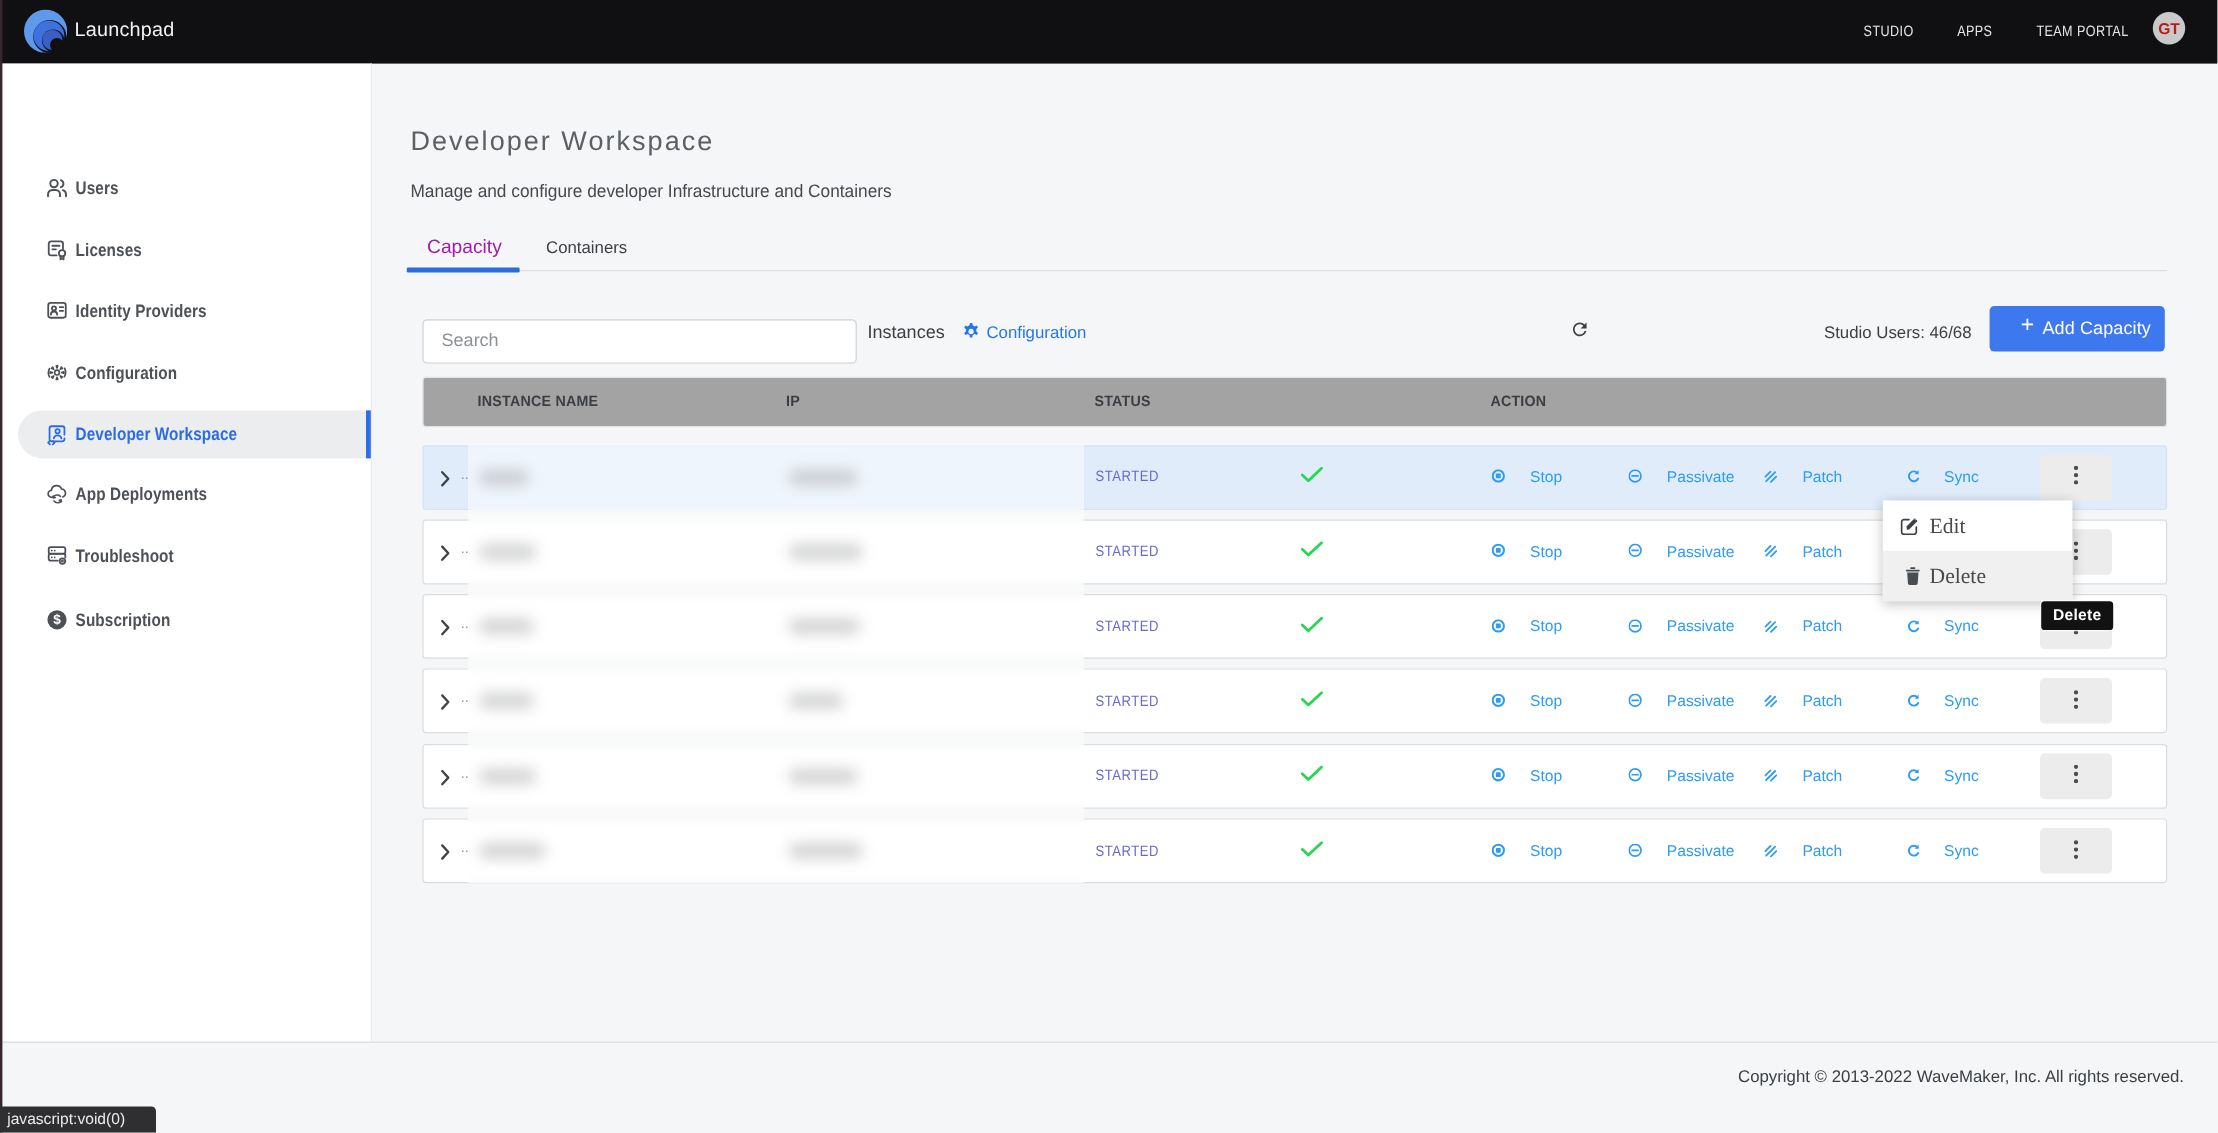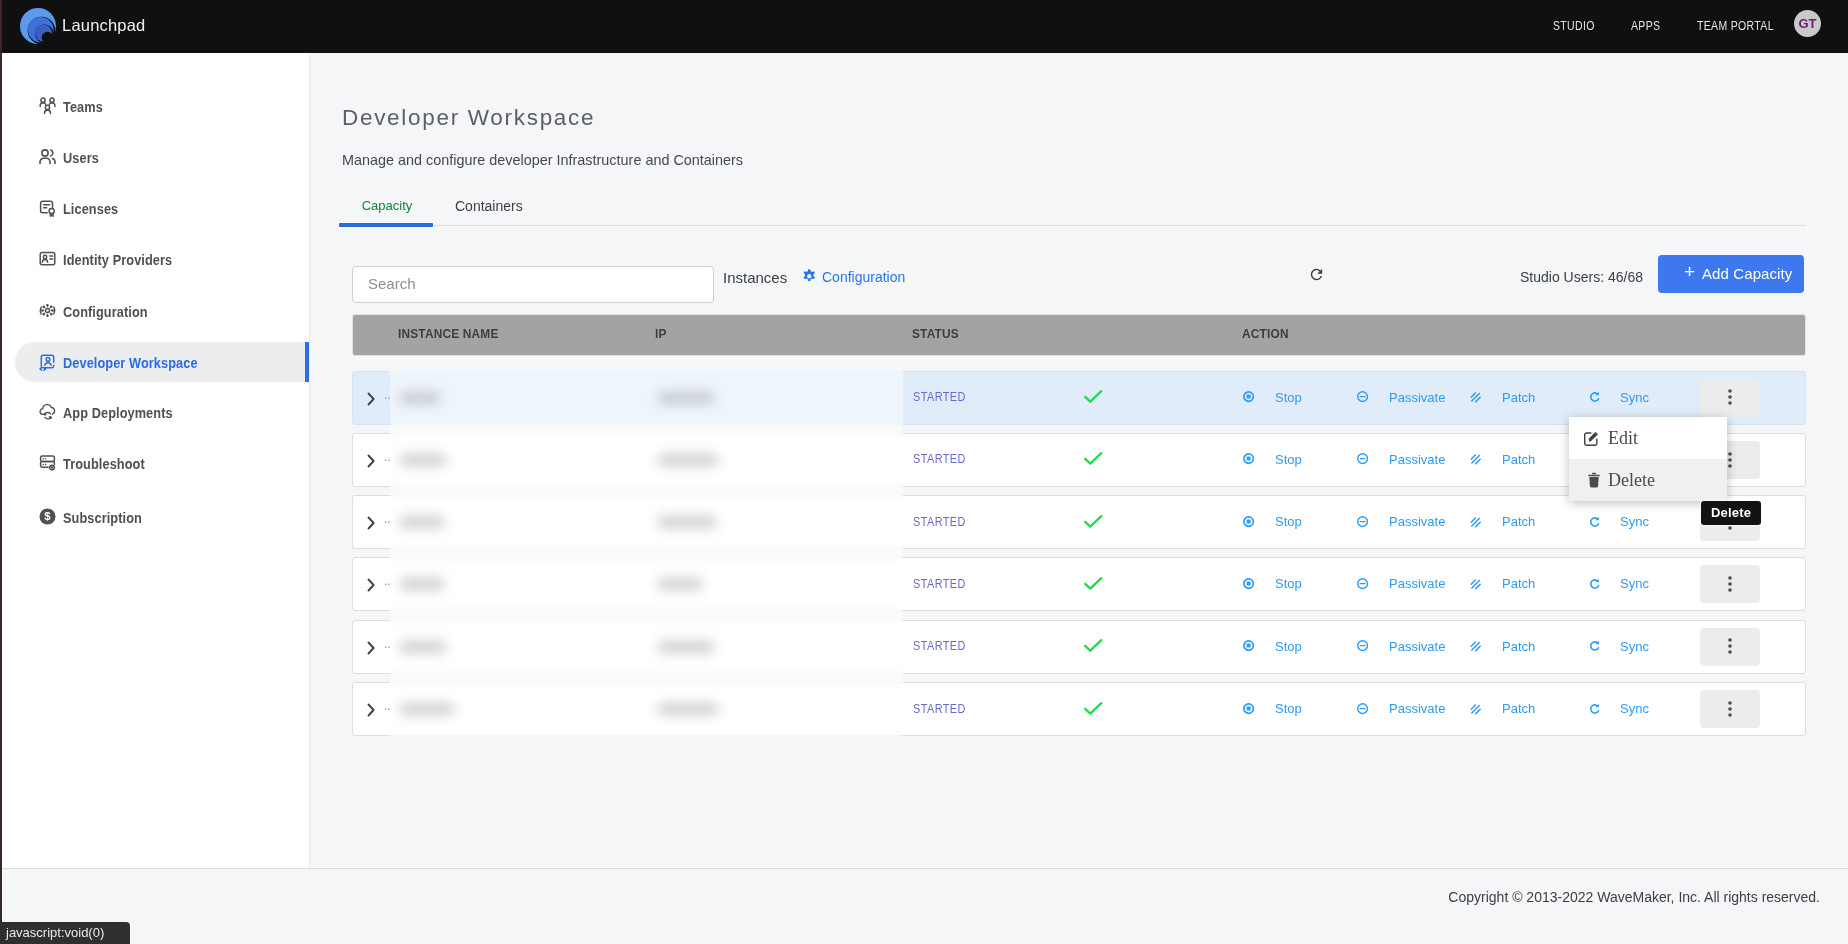--- a/index.html
+++ b/index.html
@@ -3,42 +3,42 @@
 <style>
 * { margin:0; padding:0; box-sizing:border-box; }
 html,body { width:1848px; height:944px; overflow:hidden; font-family:"Liberation Sans",sans-serif; }
 body { background:#f5f6f8; position:relative; }
 
 
 .nav { position:absolute; left:0; top:0; width:1848px; height:53px; background:#101012; }
 .nav .logo { position:absolute; left:20px; top:8px; }
 .nav .brand { position:absolute; left:62px; top:16px; font-size:16.5px; font-weight:500; color:#f2f2f2; letter-spacing:0.2px; }
 .nav .rlink { position:absolute; top:19px; font-size:12.5px; color:#e4e6e8; letter-spacing:0.4px; transform:scaleX(0.84); transform-origin:left; }
-.nav .avatar { position:absolute; left:1794px; top:10px; width:27px; height:27px; border-radius:50%; background:#c9c9c9; color:#701a75; font-size:13px; font-weight:bold; text-align:center; line-height:27px; }
+.nav .avatar { position:absolute; left:1794px; top:10px; width:27px; height:27px; border-radius:50%; background:#c9c9c9; color:#b91c1c; font-size:13px; font-weight:bold; text-align:center; line-height:27px; }
 
 
 .edge { position:absolute; left:0; top:0; width:2px; height:944px; background:#38262e; z-index:60; }
 
 
 .side { position:absolute; left:0; top:53px; width:310px; height:815px; background:#fff; border-right:1px solid #e9eaeb; }
 .mi { position:absolute; left:0; width:310px; height:40px; }
 .mi-ic { position:absolute; left:38px; top:10px; width:19px; height:19px; }
 .mi-tx { position:absolute; left:63px; top:12px; font-size:15px; font-weight:bold; color:#4d5156; letter-spacing:0.1px; transform:scaleX(0.85); transform-origin:left; }
 .mi.active .mi-tx { color:#2c6ce2; }
 .mi-bg { position:absolute; left:15px; top:0; width:290px; height:40px; background:#ecedef; border-radius:20px 0 0 20px; }
 .mi-bar { position:absolute; left:305px; top:0; width:4px; height:40px; background:#2e6ce8; }
 .mi-ic, .mi-tx { z-index:2; }
 
 
 .h1 { position:absolute; left:342px; top:104px; font-size:22.5px; font-weight:400; color:#5c6065; line-height:1.25; letter-spacing:1.7px; }
 .sub { position:absolute; left:342px; top:151px; font-size:15px; color:#45494e; transform:scaleX(0.96); transform-origin:left; }
 
 
 .tabline { position:absolute; left:342px; top:225px; width:1464px; height:1px; background:#dddfe0; }
-.tab1 { position:absolute; left:342px; top:198px; width:90px; text-align:center; font-size:13px; font-weight:500; color:#15803d; }
+.tab1 { position:absolute; left:342px; top:198px; width:90px; text-align:center; font-size:16px; font-weight:500; color:#a21caf; }
 .tab1u { position:absolute; left:339px; top:223px; width:94px; height:4px; background:#2a6cdf; border-radius:1px; }
 .tab2 { position:absolute; left:455px; top:198px; font-size:14px; font-weight:400; color:#3c4043; }
 
 
 .search { position:absolute; left:352px; top:266px; width:362px; height:37px; background:#fff; border:1px solid #cfd0d1; border-radius:4px; }
 .search span { position:absolute; left:15px; top:8px; font-size:15px; color:#8d9195; }
 .instances { position:absolute; left:723px; top:269px; font-size:15px; color:#3c4043; }
 .cfg { position:absolute; left:801px; top:268px; }
 .cfg i { font-style:normal; position:absolute; left:21px; top:1px; font-size:14px; color:#2676e8; white-space:nowrap; }
 .refresh { position:absolute; left:1308px; top:266px; }
@@ -91,33 +91,20 @@
     <circle cx="23.6" cy="25.2" r="8.4" fill="#3c5fc4"></circle>
     <circle cx="27.5" cy="29.5" r="5.8" fill="#101012"></circle>
       </svg></span>
   <span class="brand">Launchpad</span>
   <span class="rlink" style="left:1553px">STUDIO</span>
   <span class="rlink" style="left:1631px">APPS</span>
   <span class="rlink" style="left:1697px">TEAM PORTAL</span>
   <div class="avatar">GT</div>
 </div>
 <div class="side">
-<div class="mi" style="top:33px">
-      <span class="mi-ic"><svg width="19" height="19" viewBox="0 0 19 19">
-          <g fill="none" stroke="#4d5156" stroke-width="1.5" stroke-linecap="round" stroke-linejoin="round">
-    <circle cx="5" cy="4.2" r="2.1"></circle>
-            <path d="M2.2 10.5v-1a2.4 2.4 0 0 1 2.4-2.4h1a2.4 2.4 0 0 1 2.3 1.8"></path>
-    <circle cx="14" cy="4.2" r="2.1"></circle>
-            <path d="M11.2 8.9a2.4 2.4 0 0 1 2.3-1.8h1a2.4 2.4 0 0 1 2.4 2.4v1"></path>
-    <circle cx="9.5" cy="11.4" r="2.1"></circle>
-            <path d="M6.6 17.6v-1a2.4 2.4 0 0 1 2.4-2.4h1a2.4 2.4 0 0 1 2.4 2.4v1"></path>
-          </g>
-        </svg></span>
-      <span class="mi-tx">Teams</span>
-    </div>
 <div class="mi" style="top:84px">
       <span class="mi-ic"><svg width="19" height="19" viewBox="0 0 19 19">
           <g fill="none" stroke="#4d5156" stroke-width="1.6" stroke-linecap="round" stroke-linejoin="round">
     <circle cx="7" cy="6" r="3.1"></circle>
             <path d="M2 16.5v-1.6a3.6 3.6 0 0 1 3.6-3.6h2.8a3.6 3.6 0 0 1 3.6 3.6v1.6"></path>
     <path d="M12.7 3.1a3.1 3.1 0 0 1 0 5.9"></path>
             <path d="M17 16.5v-1.6a3.6 3.6 0 0 0-2.6-3.4"></path>
           </g>
         </svg></span>
       <span class="mi-tx">Users</span>

